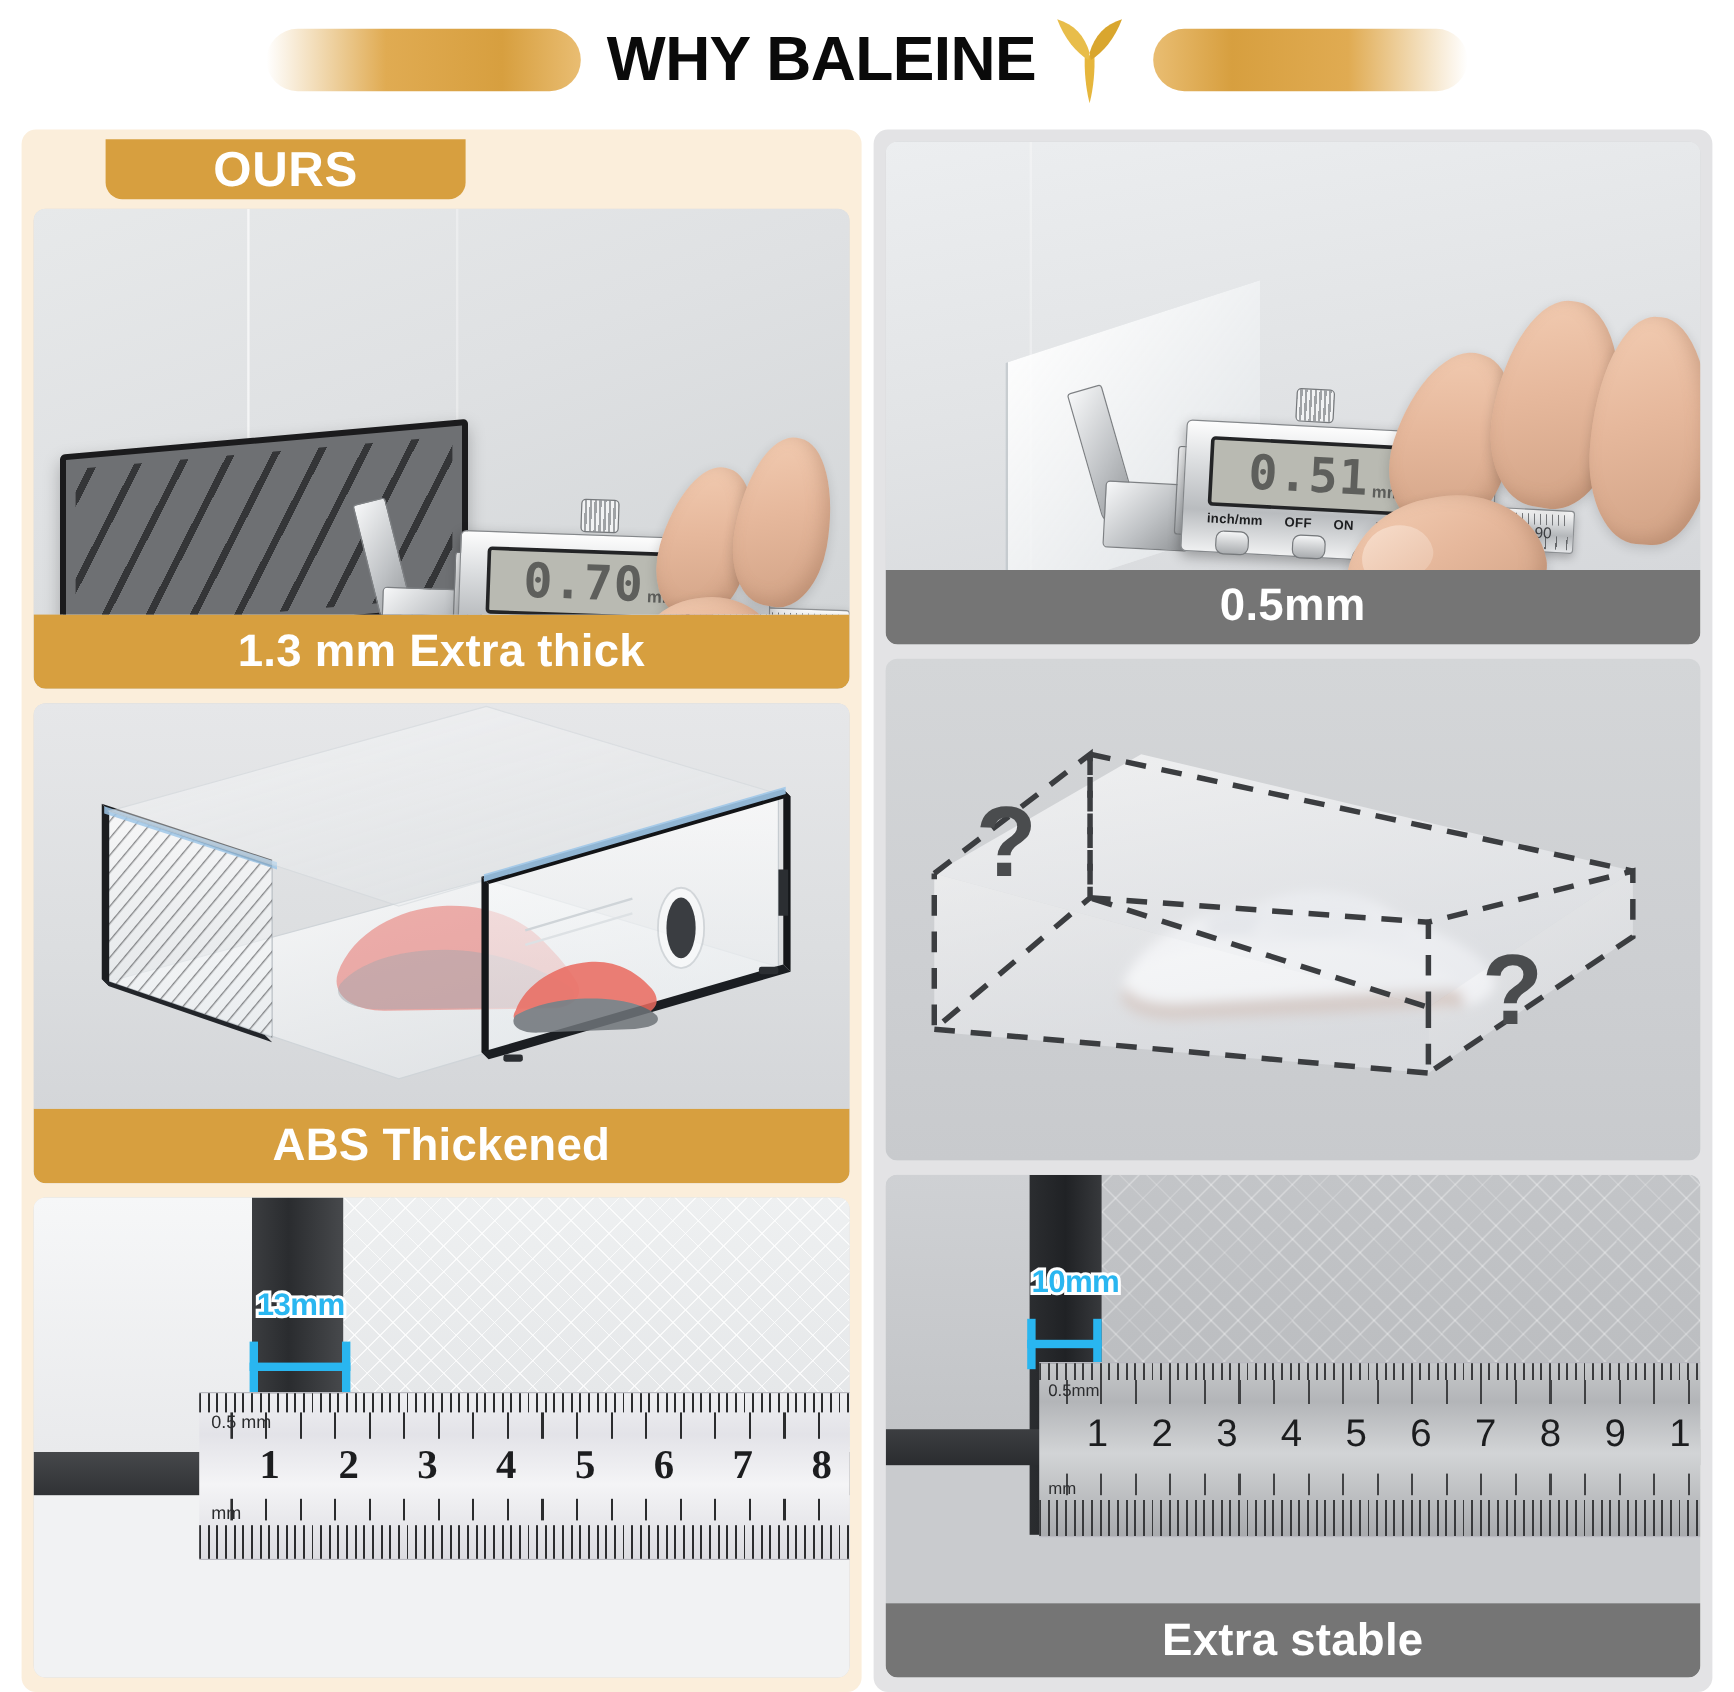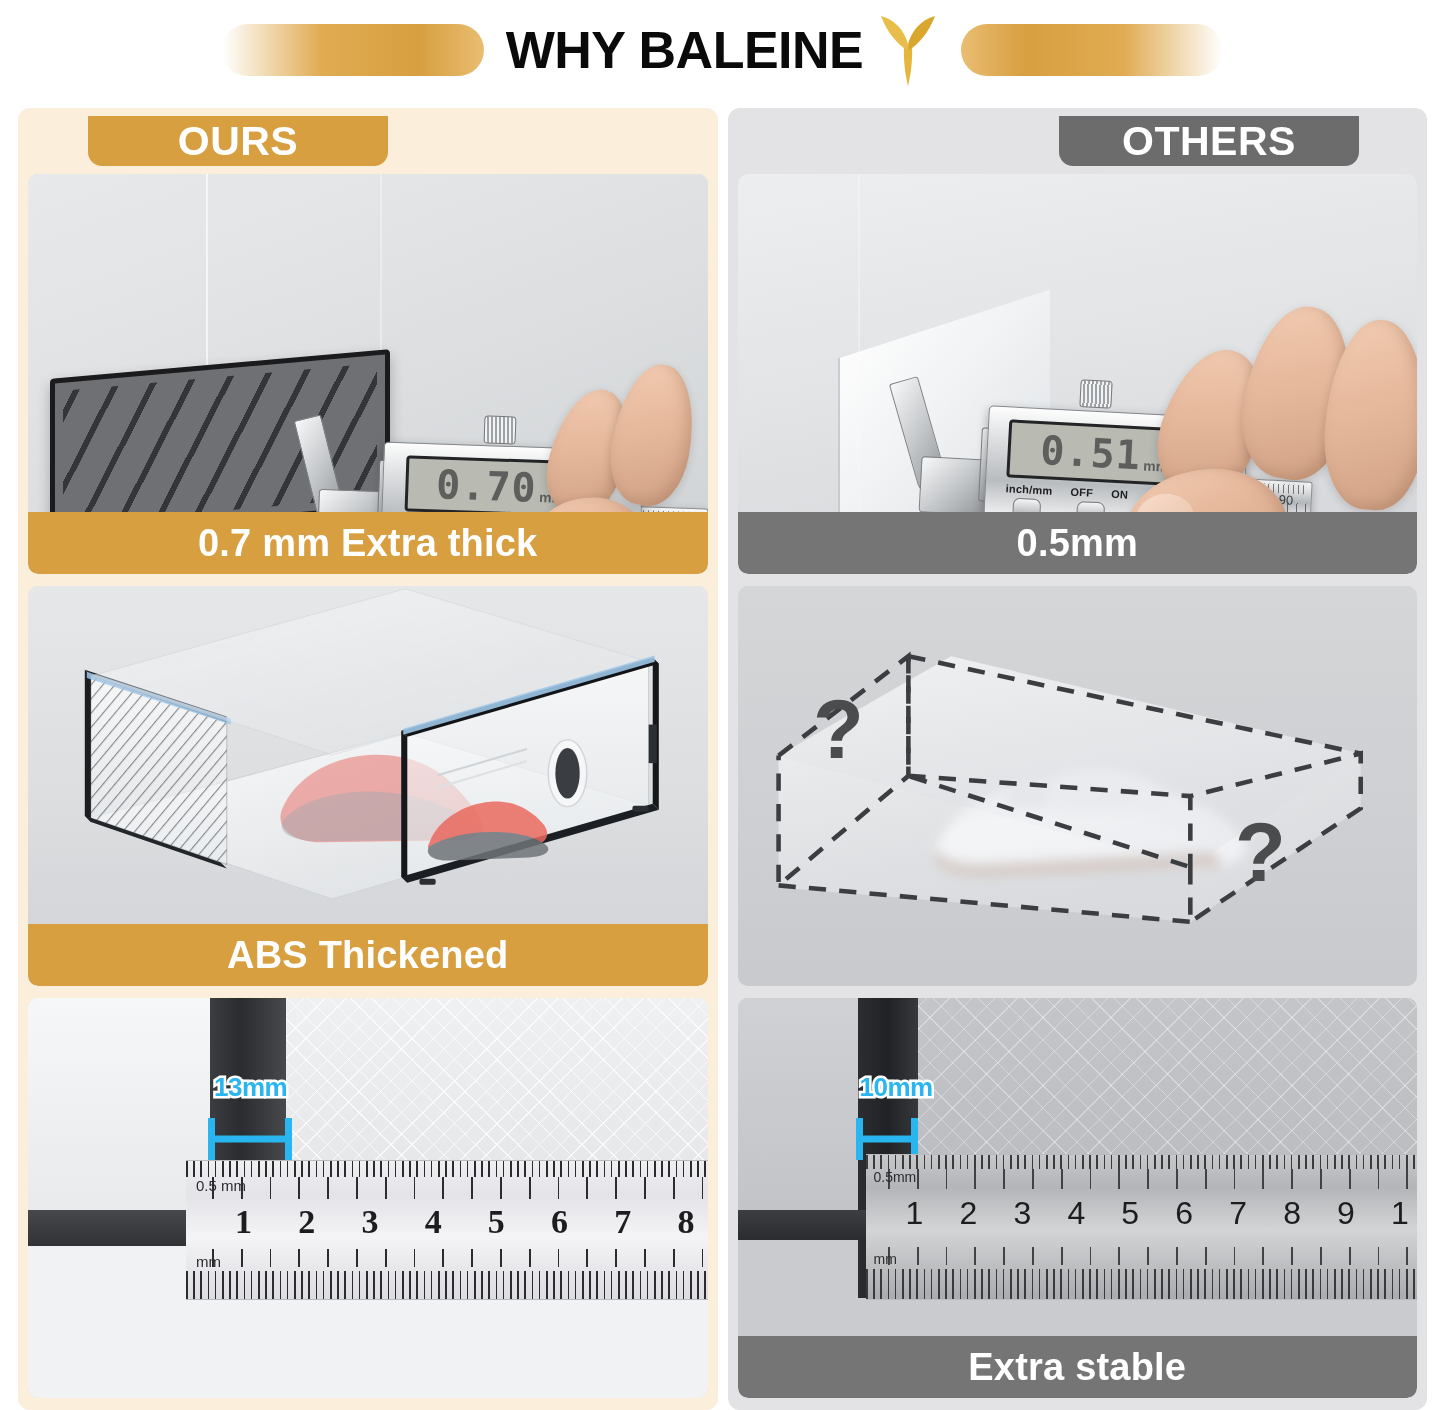--- a/index.html
+++ b/index.html
@@ -420,21 +420,21 @@
 
             </div>
 
             <div class="hand" style="left:470px; top:220px; width:230px; height:200px;">
               <div class="finger" style="left:54px; top:-6px; width:74px; height:128px; transform:rotate(16deg);"></div>
               <div class="finger" style="left:116px; top:-30px; width:78px; height:142px; transform:rotate(10deg);"></div>
               <div class="finger" style="left:30px; top:104px; width:120px; height:86px; transform:rotate(-8deg);"></div>
 
             </div>
           </div>
-          <div class="caption gold">0.7 mm Extra thick</div>
+          <div class="caption gold">1.3 mm Extra thick</div>
         </div>
 
         <div class="card">
           <div class="photo">
             <div class="scene-abs"></div>
             <svg width="100%" height="100%" viewBox="0 0 670 300" preserveAspectRatio="xMidYMid meet" style="position:absolute; inset:0;">
               <defs>
                 <linearGradient id="clearTop" x1="0" y1="0" x2="1" y2="1">
                   <stop offset="0%" stop-color="#ffffff" stop-opacity=".85"></stop>
                   <stop offset="100%" stop-color="#dfe3e6" stop-opacity=".6"></stop>
@@ -504,21 +504,21 @@
             <div class="box-edge-dark" style="left:182px; top:0; width:76px; height:300px;"></div>
             <div class="box-edge-dark" style="left:0; top:212px; right:0; height:36px; background:linear-gradient(180deg,#46484b,#303235);"></div>
 
             <div class="dim-label" style="left:186px; top:74px;">13mm</div>
             <div class="dim-bracket" style="left:180px; top:120px; width:84px; height:42px;">
               <div class="capL"></div>
               <div class="bar"></div>
               <div class="capR"></div>
             </div>
 
-            <div class="ruler-body" style="left:158px; top:162px; right:-10px; height:138px;">
+            <div class="ruler-body" style="left:138px; top:162px; right:-10px; height:138px;">
               <div class="tick-top-fine" style="left:0; right:0; top:0; height:16px;"></div>
               <div class="tick-major" style="left:26px; right:0; top:16px; height:22px;"></div>
               <div class="ruler-sublabel" style="left:10px; top:16px;">0.5 mm</div>
               <div class="ruler-nums" style="left:26px; right:0; top:42px; font-size:34px;">
                 <span style="width:14.28%;">1</span>
                 <span style="width:14.28%;">2</span>
                 <span style="width:14.28%;">3</span>
                 <span style="width:14.28%;">4</span>
                 <span style="width:14.28%;">5</span>
                 <span style="width:14.28%;">6</span>
@@ -529,23 +529,20 @@
               <div class="tick-major" style="left:26px; right:0; top:88px; height:18px;"></div>
               <div class="tick-bot-fine" style="left:0; right:0; top:110px; height:28px;"></div>
             </div>
           </div>
         </div>
 
       </div>
     </div>
 
     <div class="col others">
-      <div class="tab-row right">
-        <div class="tab others">OTHERS</div>
-      </div>
 
       <div class="cards">
 
         <div class="card">
           <div class="photo">
             <div class="scene-caliper" style="background:linear-gradient(170deg,#eceef0 0%, #e2e4e6 50%, #d6d8db 100%);"></div>
             <div class="wall-line" style="left:120px; opacity:.45;"></div>
 
             <div style="position:absolute; left:100px; top:150px; width:210px; height:200px;
                         background:linear-gradient(135deg, rgba(255,255,255,.9), rgba(226,230,233,.75));

